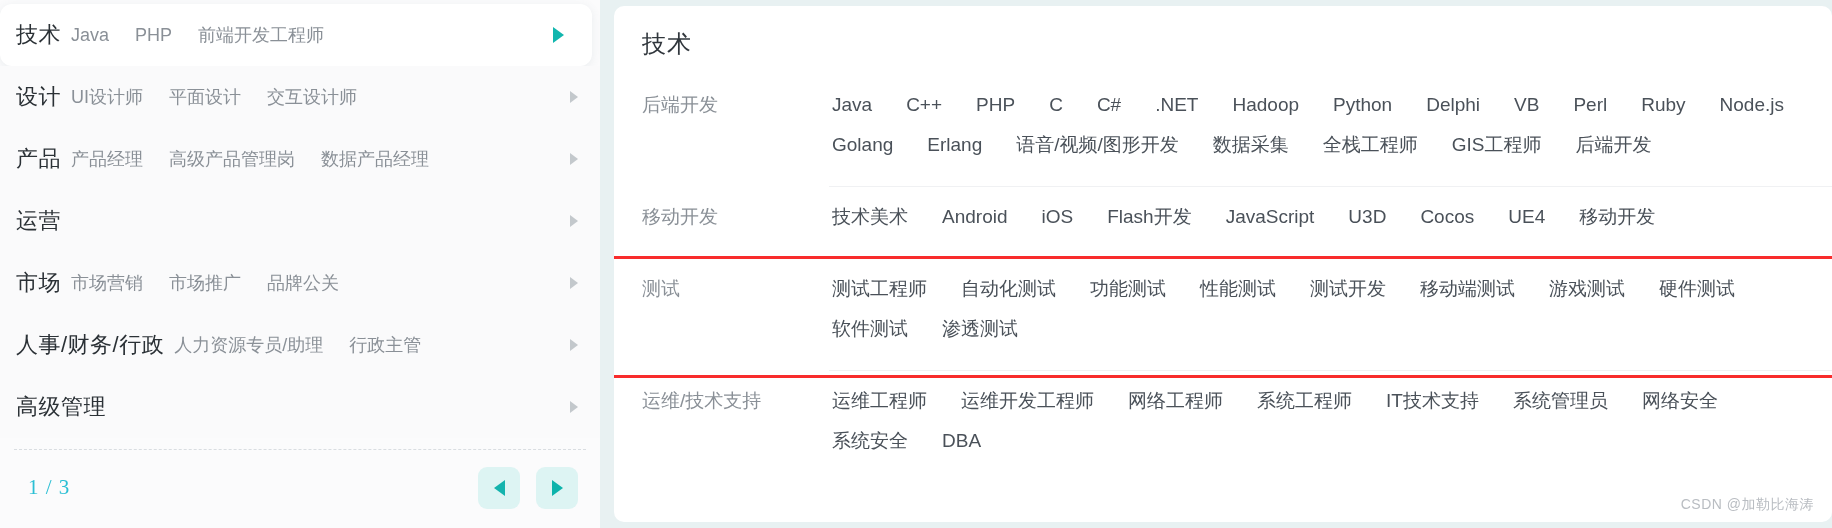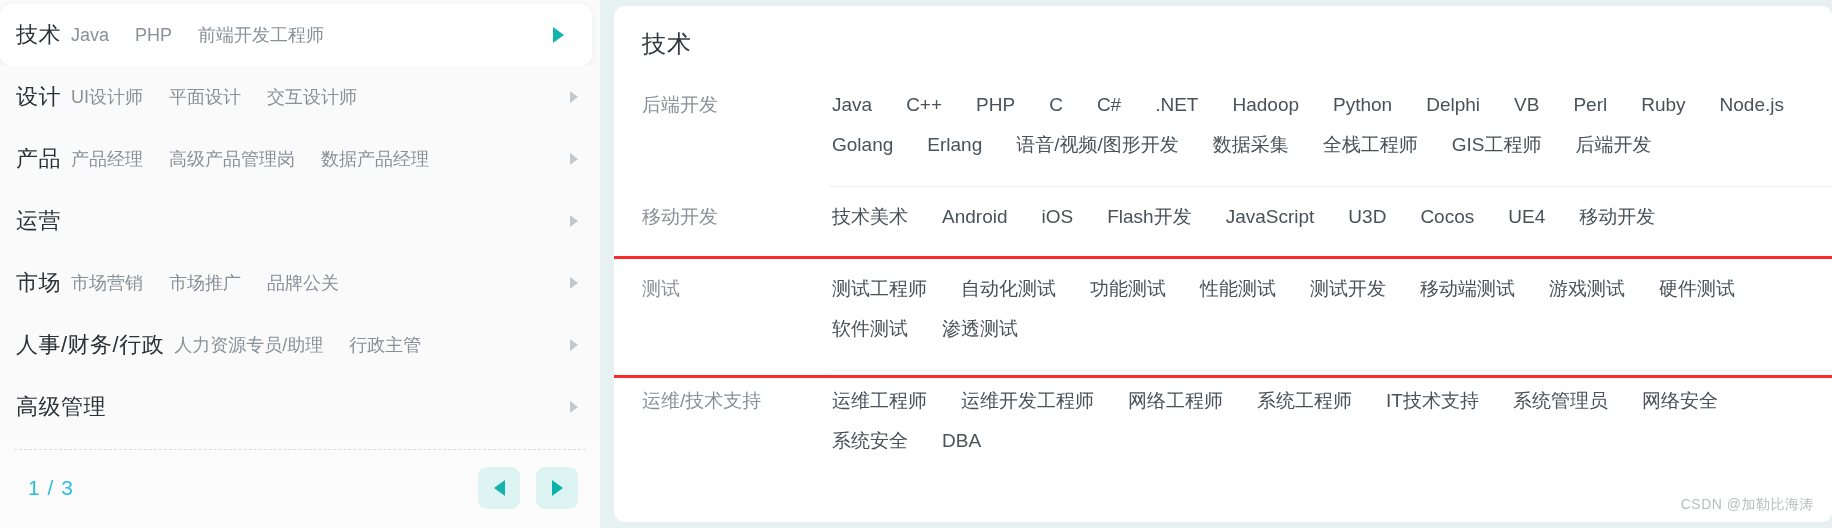--- a/index.html
+++ b/index.html
@@ -62,20 +62,21 @@
   }
   .divider{
     border-top:1px dashed #d9dde1;
     margin:0 14px;
   }
   .pager{
     height:78px;display:flex;align-items:center;
     padding:0 22px 3px 28px;box-sizing:border-box;
     justify-content:space-between;
     background:#fbfbfc;
+    font-family:Liberation Serif, serif;
   }
   .pager-count{font-size:21px;color:#2bbfd4;letter-spacing:1px;}
   .pager-btns{display:flex;gap:16px;}
   .pg-btn{
     width:42px;height:42px;border-radius:9px;
     background:#ddf4f3;
     display:flex;align-items:center;justify-content:center;
   }
   .pg-btn .tri-l{
     width:0;height:0;

